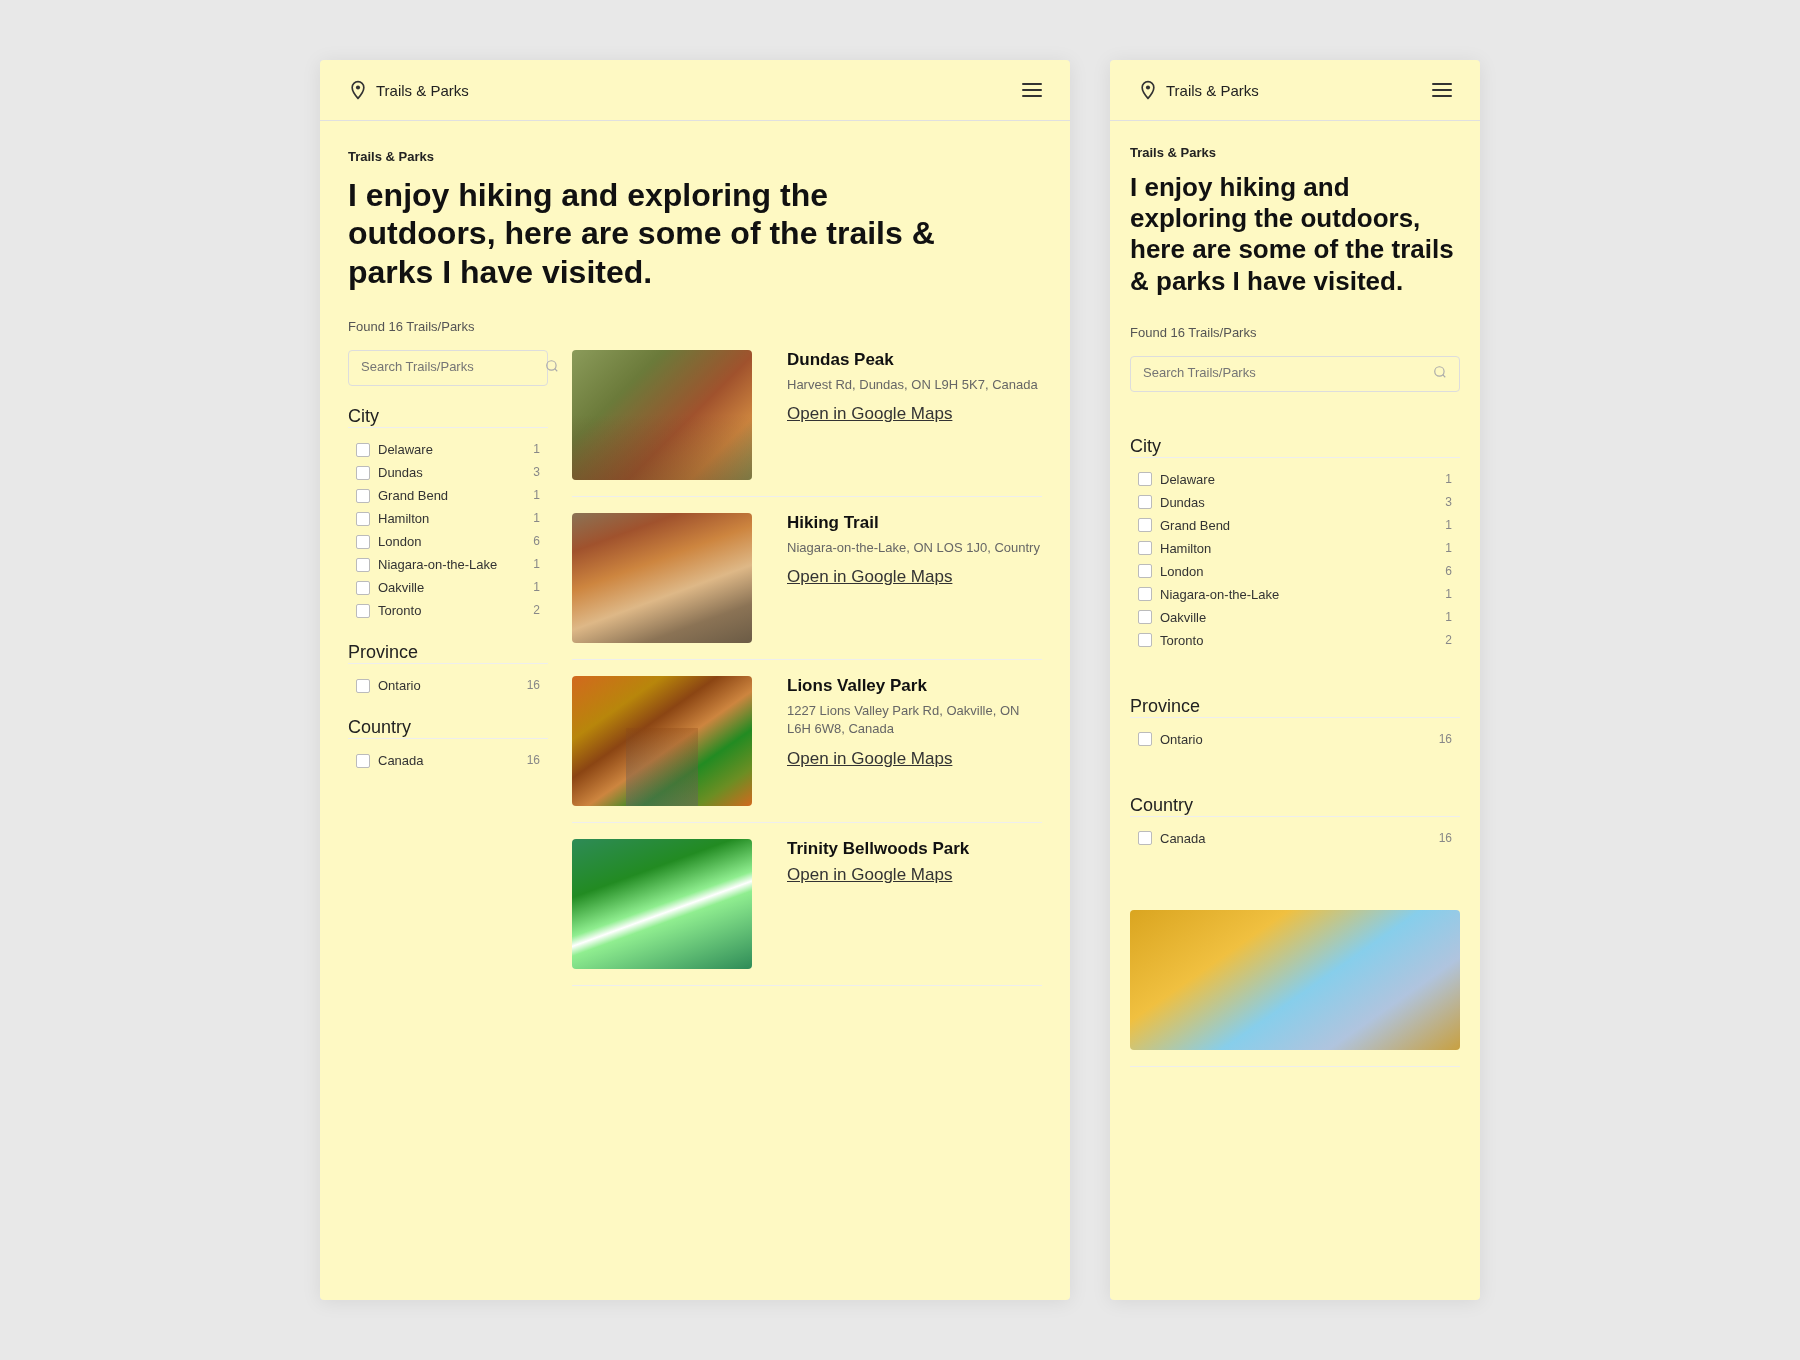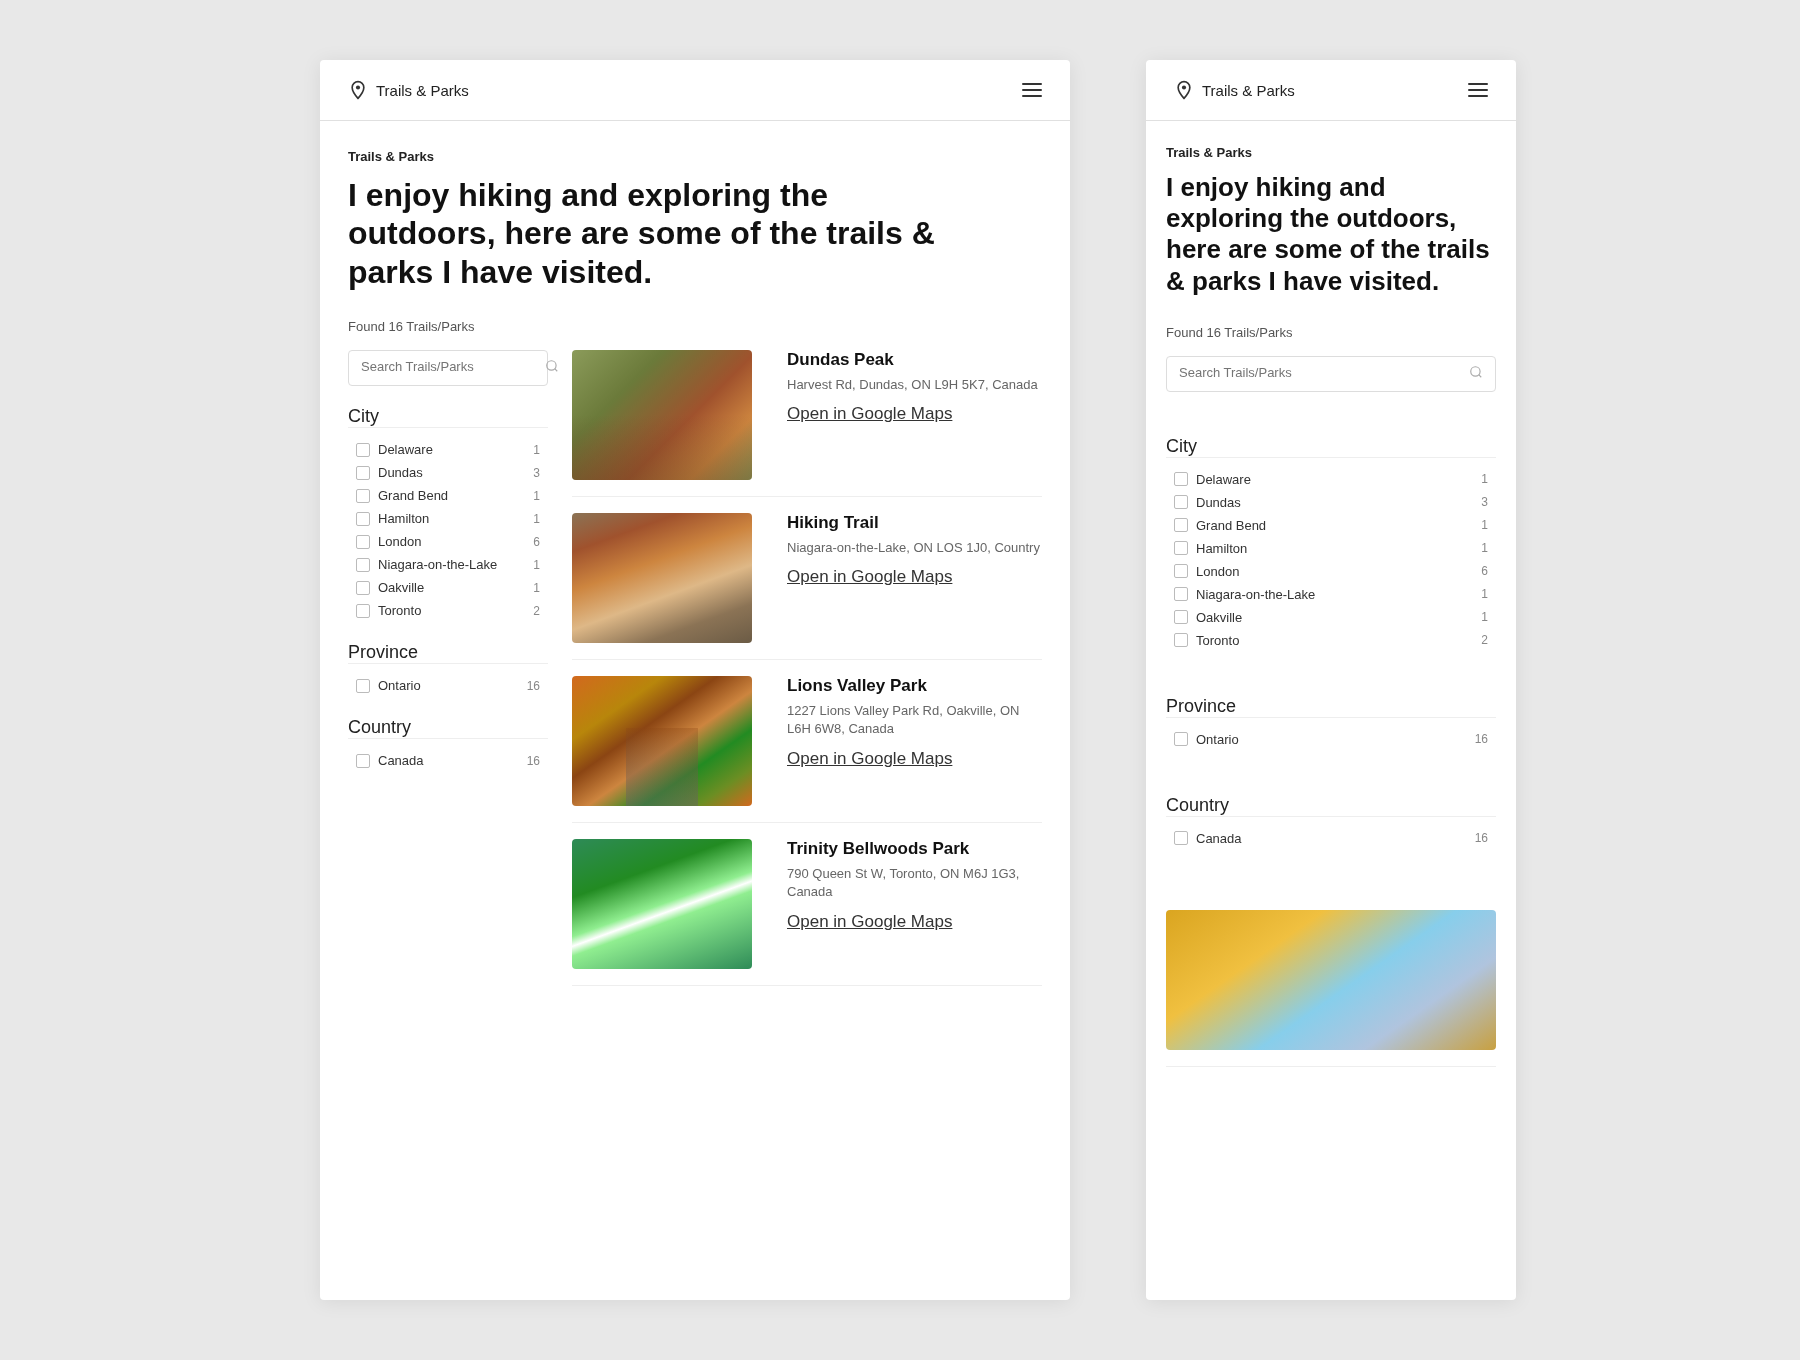--- a/index.html
+++ b/index.html
@@ -8,25 +8,24 @@
       font-family: -apple-system, BlinkMacSystemFont, 'Segoe UI', Helvetica, Arial, sans-serif;
       min-height: 1360px;
       display: flex;
       align-items: flex-start;
       justify-content: center;
       padding: 60px 40px;
       gap: 40px;
     }
 
     .panel {
-      background: #ffffff;
+      background: #fef9c3;
       border-radius: 4px;
       overflow: hidden;
       box-shadow: 0 2px 20px rgba(0,0,0,0.08);
-      margin-left: 36px;
     }
 
     .panel-left {
       width: 750px;
       min-height: 1240px;
     }
 
     .panel-right {
       width: 370px;
       min-height: 1240px;
@@ -155,21 +154,20 @@
     .filter-label {
       font-size: 18px;
       font-weight: 400;
       color: #222;
       margin-bottom: 10px;
       border-bottom: 1px solid #eee;
     }
 
     .filter-item {
       display: flex;
-      align-items: center;
       justify-content: space-between;
       padding: 4px 8px;
     }
 
     .filter-item-left {
       display: flex;
       align-items: center;
       gap: 8px;
     }
 
@@ -447,21 +445,20 @@
             <div class="trail-name">Lions Valley Park</div>
             <div class="trail-address">1227 Lions Valley Park Rd, Oakville, ON L6H 6W8, Canada</div>
             <span class="trail-link">Open in Google Maps</span>
           </div>
         </div>
 
         <div class="trail-item">
           <div class="trail-image img-trinity"></div>
           <div class="trail-info">
             <div class="trail-name">Trinity Bellwoods Park</div>
-            <div class="trail-address">790 Queen St W, Toronto, ON M6J 1G3, Canada</div>
             <span class="trail-link">Open in Google Maps</span>
           </div>
         </div>
       </div>
     </div>
   </div>
 </div>
 
 <div class="panel panel-right">
 

